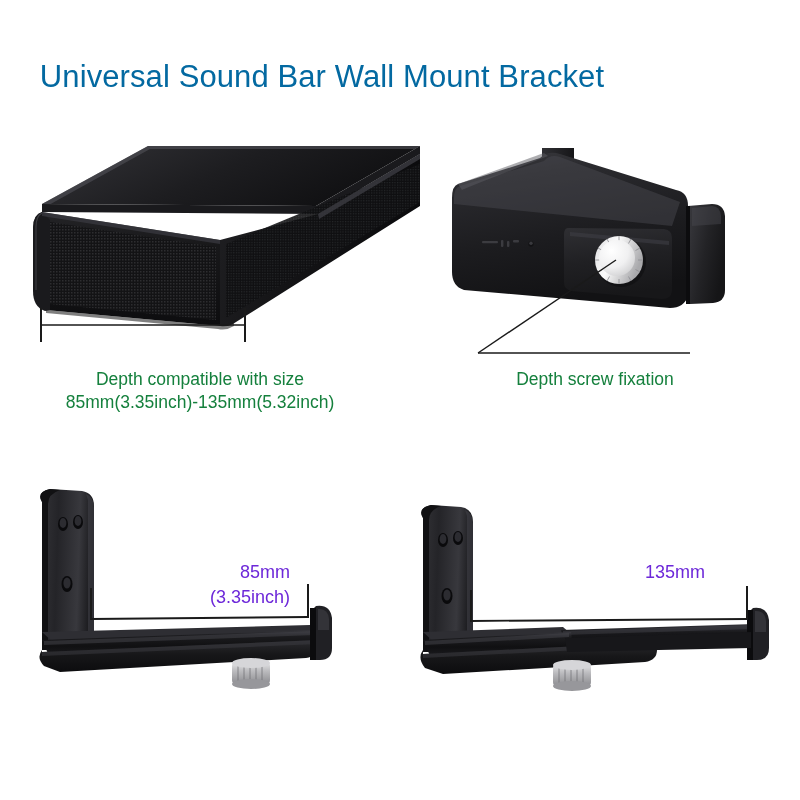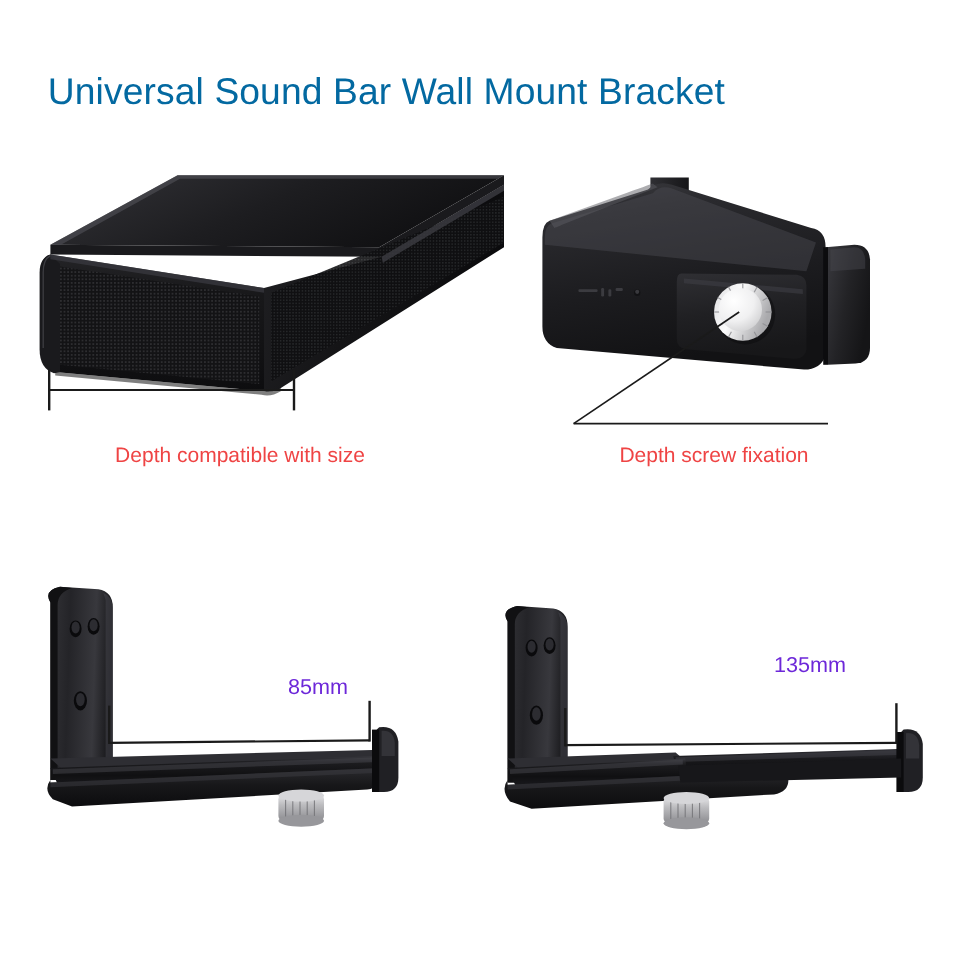--- a/index.html
+++ b/index.html
@@ -38,21 +38,21 @@
     white-space: nowrap;
     margin-top: 23px;
   }
 
   
   .caption {
     position: absolute;
     text-align: center;
     font-size: 17.5px;
     line-height: 23px;
-    color: #ef4444;
+    color: #15803d;
     font-weight: 400;
   }
   .caption .line { display: block; white-space: nowrap; }
 
   .caption-depth {
     left: 20px;
     top: 368px;
     width: 360px;
   }
   .caption-screw {
@@ -64,21 +64,21 @@
   
   .dim-label {
     position: absolute;
     text-align: right;
     font-size: 18px;
     line-height: 25px;
     color: #6d28d9;
   }
   .dim-label .line { display: block; white-space: nowrap; }
   .dim-label-85 { left: 110px; top: 560px; width: 180px; }
-  .dim-label-135 { left: 505px; top: 542px; width: 200px; }
+  .dim-label-135 { left: 505px; top: 560px; width: 200px; }
 
   
   .figure {
     position: absolute;
   }
   .fig-soundbar  { left: 20px;  top: 130px; width: 400px; height: 215px; }
   .fig-clamp     { left: 440px; top: 140px; width: 330px; height: 230px; }
   .fig-bracket-s { left: 20px;  top: 480px; width: 340px; height: 240px; }
   .fig-bracket-l { left: 395px; top: 480px; width: 390px; height: 240px; }
 
@@ -396,27 +396,29 @@
       <g>
         <line x1="76" y1="110" x2="76" y2="142" stroke="#1a1a1a" stroke-width="2"></line>
         <line x1="352" y1="106" x2="352" y2="140" stroke="#1a1a1a" stroke-width="2"></line>
         <line x1="76" y1="141" x2="352" y2="139" stroke="#1a1a1a" stroke-width="1.8"></line>
       </g>
     </svg>
   </div>
 
   <div class="caption caption-depth">
     <span class="line">Depth compatible with size</span>
+    <span class="line">85mm(3.35inch)-135mm(5.32inch)</span>
   </div>
 
   <div class="caption caption-screw">
     <span class="line">Depth screw fixation</span>
   </div>
 
   <div class="dim-label dim-label-85">
     <span class="line">85mm</span>
+    <span class="line">(3.35inch)</span>
   </div>
 
   <div class="dim-label dim-label-135">
     <span class="line">135mm</span>
   </div>
 
 </div>
 
 </body></html>

